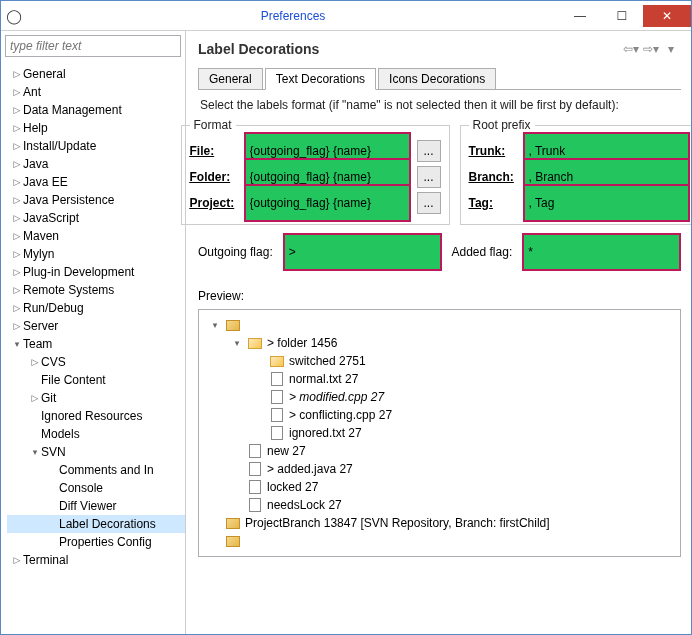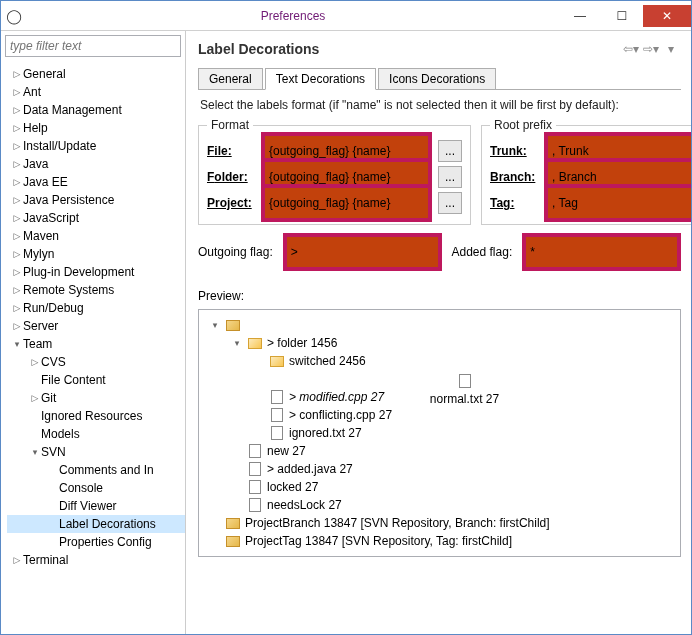--- a/index.html
+++ b/index.html
@@ -1,46 +1,46 @@
 <!DOCTYPE html>
 <html><head>
 <meta charset="utf-8">
 <style>
 * { box-sizing: border-box; font-family: "Segoe UI", Tahoma, sans-serif; font-size: 12px; }
 body { margin: 0; width: 692px; height: 635px; overflow: hidden; background: #fff; display: flex; flex-direction: column; border: 1px solid #5a8ac6; }
 .titlebar { height: 30px; background: #fff; display: flex; align-items: center; border-bottom: 1px solid #d0d0d0; }
 .titlebar .sysicon { width: 26px; text-align: center; font-size: 14px; color: #333; }
-.titlebar .title { flex: 1; text-align: center; color: #701a75; }
+.titlebar .title { flex: 1; text-align: center; color: #1d4ed8; }
 .titlebar .winbtns { display: flex; }
 .titlebar .winbtn { width: 42px; height: 22px; display: flex; align-items: center; justify-content: center; color: #333; }
 .titlebar .close { background: #c84031; color: #fff; width: 48px; }
 .body { display: flex; flex: 1; min-height: 0; }
 .left { width: 185px; border-right: 1px solid #ccc; display: flex; flex-direction: column; }
 .filter { margin: 4px; }
 .filter input { width: 100%; height: 22px; border: 1px solid #abadb3; padding: 2px 4px; color: #888; font-style: italic; }
 .tree { flex: 1; overflow: hidden; padding: 4px 0 4px 6px; }
 .tnode { display: flex; align-items: center; height: 18px; white-space: nowrap; cursor: default; padding-right: 4px; }
 .tnode.sel { background: #cde8ff; }
 .tw { width: 12px; text-align: center; color: #666; font-size: 9px; user-select: none; font-family: Arial; }
 .right { flex: 1; display: flex; flex-direction: column; padding: 6px 10px 10px 12px; min-width:0;}
 .hdr { display: flex; align-items: center; height: 30px; padding-bottom:6px; }
 .hdr h1 { font-size: 14px; font-weight: bold; margin: 0; flex: 1; color: #333; }
 .hdr .navbtn { width: 20px; color: #888; text-align: center; }
 .tabs { display: flex; border-bottom: 1px solid #aeaeae; }
 .tab { border: 1px solid #aeaeae; padding: 3px 10px; margin-right: 2px; position: relative; top: 1px; background: #f0f0f0; }
 .tab.active { background: #fff; border-bottom: 1px solid #fff; }
 .desc { padding: 8px 2px 6px; color: #222; }
-.row2 { display: flex; gap: 10px; }
+.row2 { display: flex; gap: 10px; justify-content: center; }
 fieldset { border: 1px solid #ccc; padding: 6px 8px 8px; margin: 0; flex: 1; }
 legend { padding: 0 4px; color: #222; }
 .frow { display: flex; align-items: center; height: 26px; gap: 6px; }
 .flbl { width: 48px; text-decoration: underline dotted; text-decoration-style: solid; font-weight: bold;}
 .flbl span{ border-bottom:1px solid transparent;}
 .u{ text-decoration: underline;}
-.fin { flex: 1; height: 38px; border: 4px solid #be185d; padding: 2px 4px; background: #c2410c; min-width:0;}
+.fin { flex: 1; height: 38px; border: 2px solid #be185d; padding: 2px 4px; background: #22c55e; min-width:0;}
 .sq { width: 24px; height: 22px; border: 1px solid #aaa; background: #eaeaea; display: flex; align-items: center; justify-content: center; }
 .flagrow { display: flex; gap: 10px; margin-top: 8px; align-items:center;}
 .flaglbl { white-space: nowrap;}
 .prevlbl { margin-top: 18px; margin-bottom: 6px; }
 .preview { border: 1px solid #abadb3; padding: 6px 4px 6px 4px; overflow: hidden; }
 .pnode { display: flex; align-items: center; height: 18px; gap: 4px; white-space: nowrap;}
 .picon { width: 16px; height: 16px; display: inline-flex; align-items:center; justify-content:center; font-size:11px;}
 .pj { background: linear-gradient(135deg,#f5d68a,#e6b84a); border:1px solid #c5902a; width:14px;height:11px;}
 .fd { background: linear-gradient(135deg,#fceabb,#f8c652); border:1px solid #d6a233; width:14px;height:11px;}
 .fl { width:12px;height:14px; border:1px solid #888; background:#fff; position:relative;}
@@ -255,23 +255,23 @@
           <span class="picon">
             <span class="fd"></span>
           </span>
           <span>&gt; folder 1456</span>
         </div>
         <div class="pnode" style="padding-left: 50px;">
           <span class="tw"></span>
           <span class="picon">
             <span class="fd"></span>
           </span>
-          <span>switched 2456</span>
-        </div>
-        <div class="pnode" style="padding-left: 50px; flex-direction: column;">
+          <span>switched 2751</span>
+        </div>
+        <div class="pnode" style="padding-left: 50px;">
           <span class="tw"></span>
           <span class="picon">
             <span class="fl"></span>
           </span>
           <span>normal.txt 27</span>
         </div>
         <div class="pnode" style="padding-left: 50px; font-style: italic;">
           <span class="tw"></span>
           <span class="picon">
             <span class="fl"></span>
@@ -325,17 +325,16 @@
           <span class="picon">
             <span class="pj"></span>
           </span>
           <span>ProjectBranch 13847 [SVN Repository, Branch: firstChild]</span>
         </div>
         <div class="pnode" style="padding-left: 6px;">
           <span class="tw"></span>
           <span class="picon">
             <span class="pj"></span>
           </span>
-          <span>ProjectTag 13847 [SVN Repository, Tag: firstChild]</span>
         </div>
       </div>
   </div>
 </div>
 
 </body></html>

